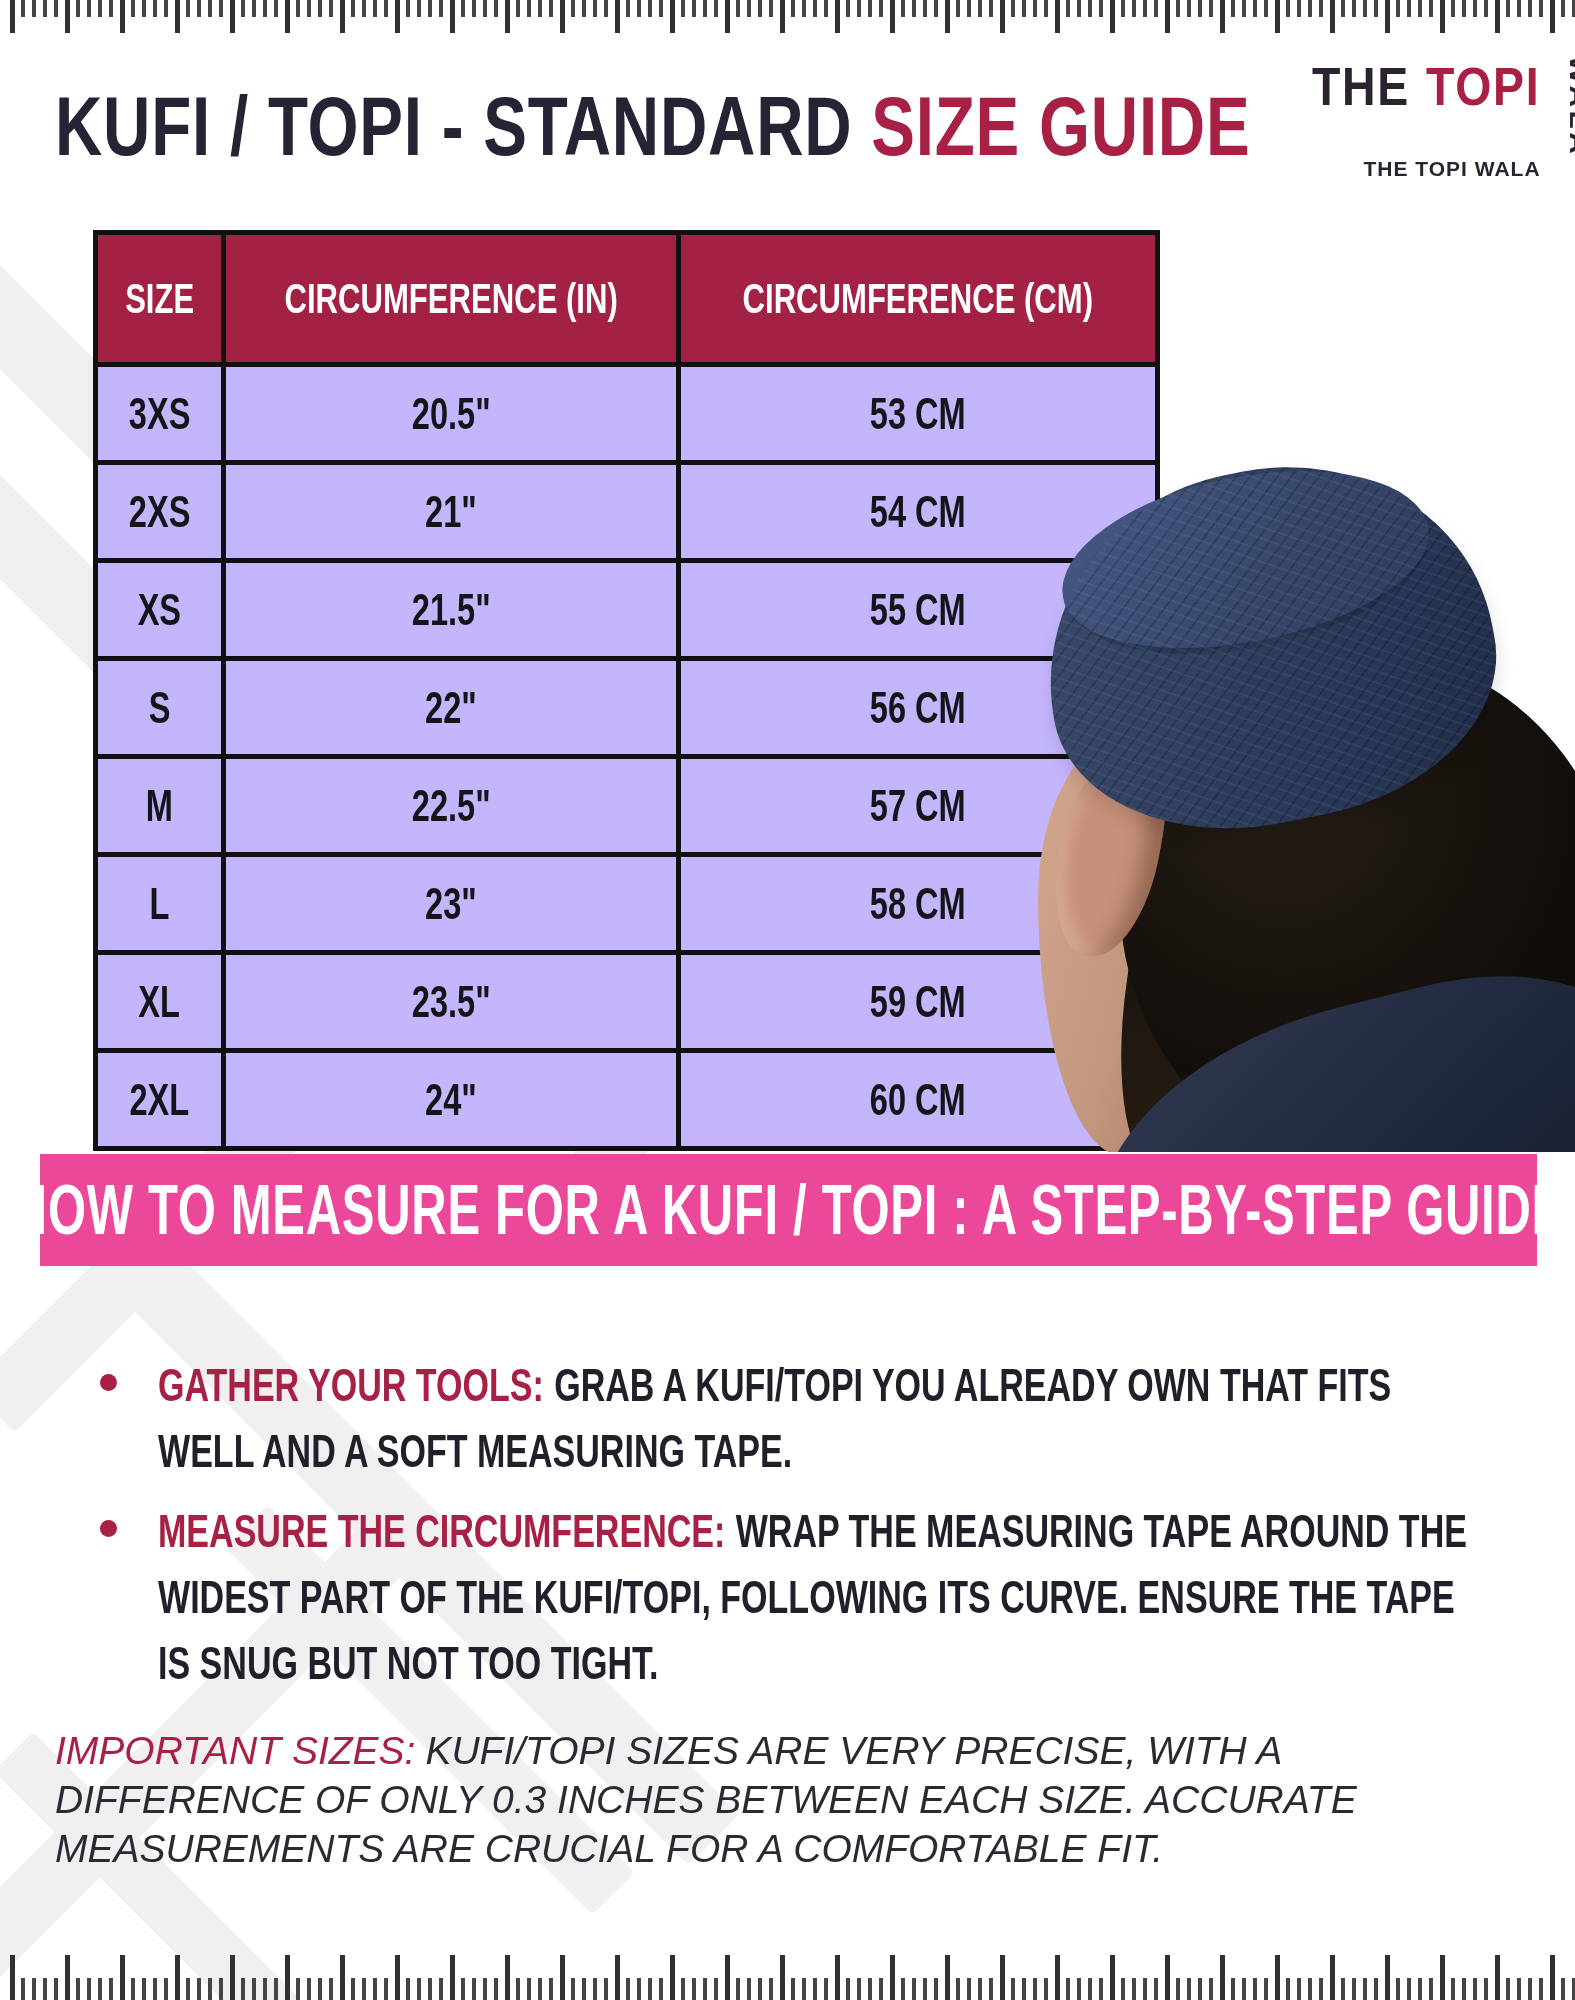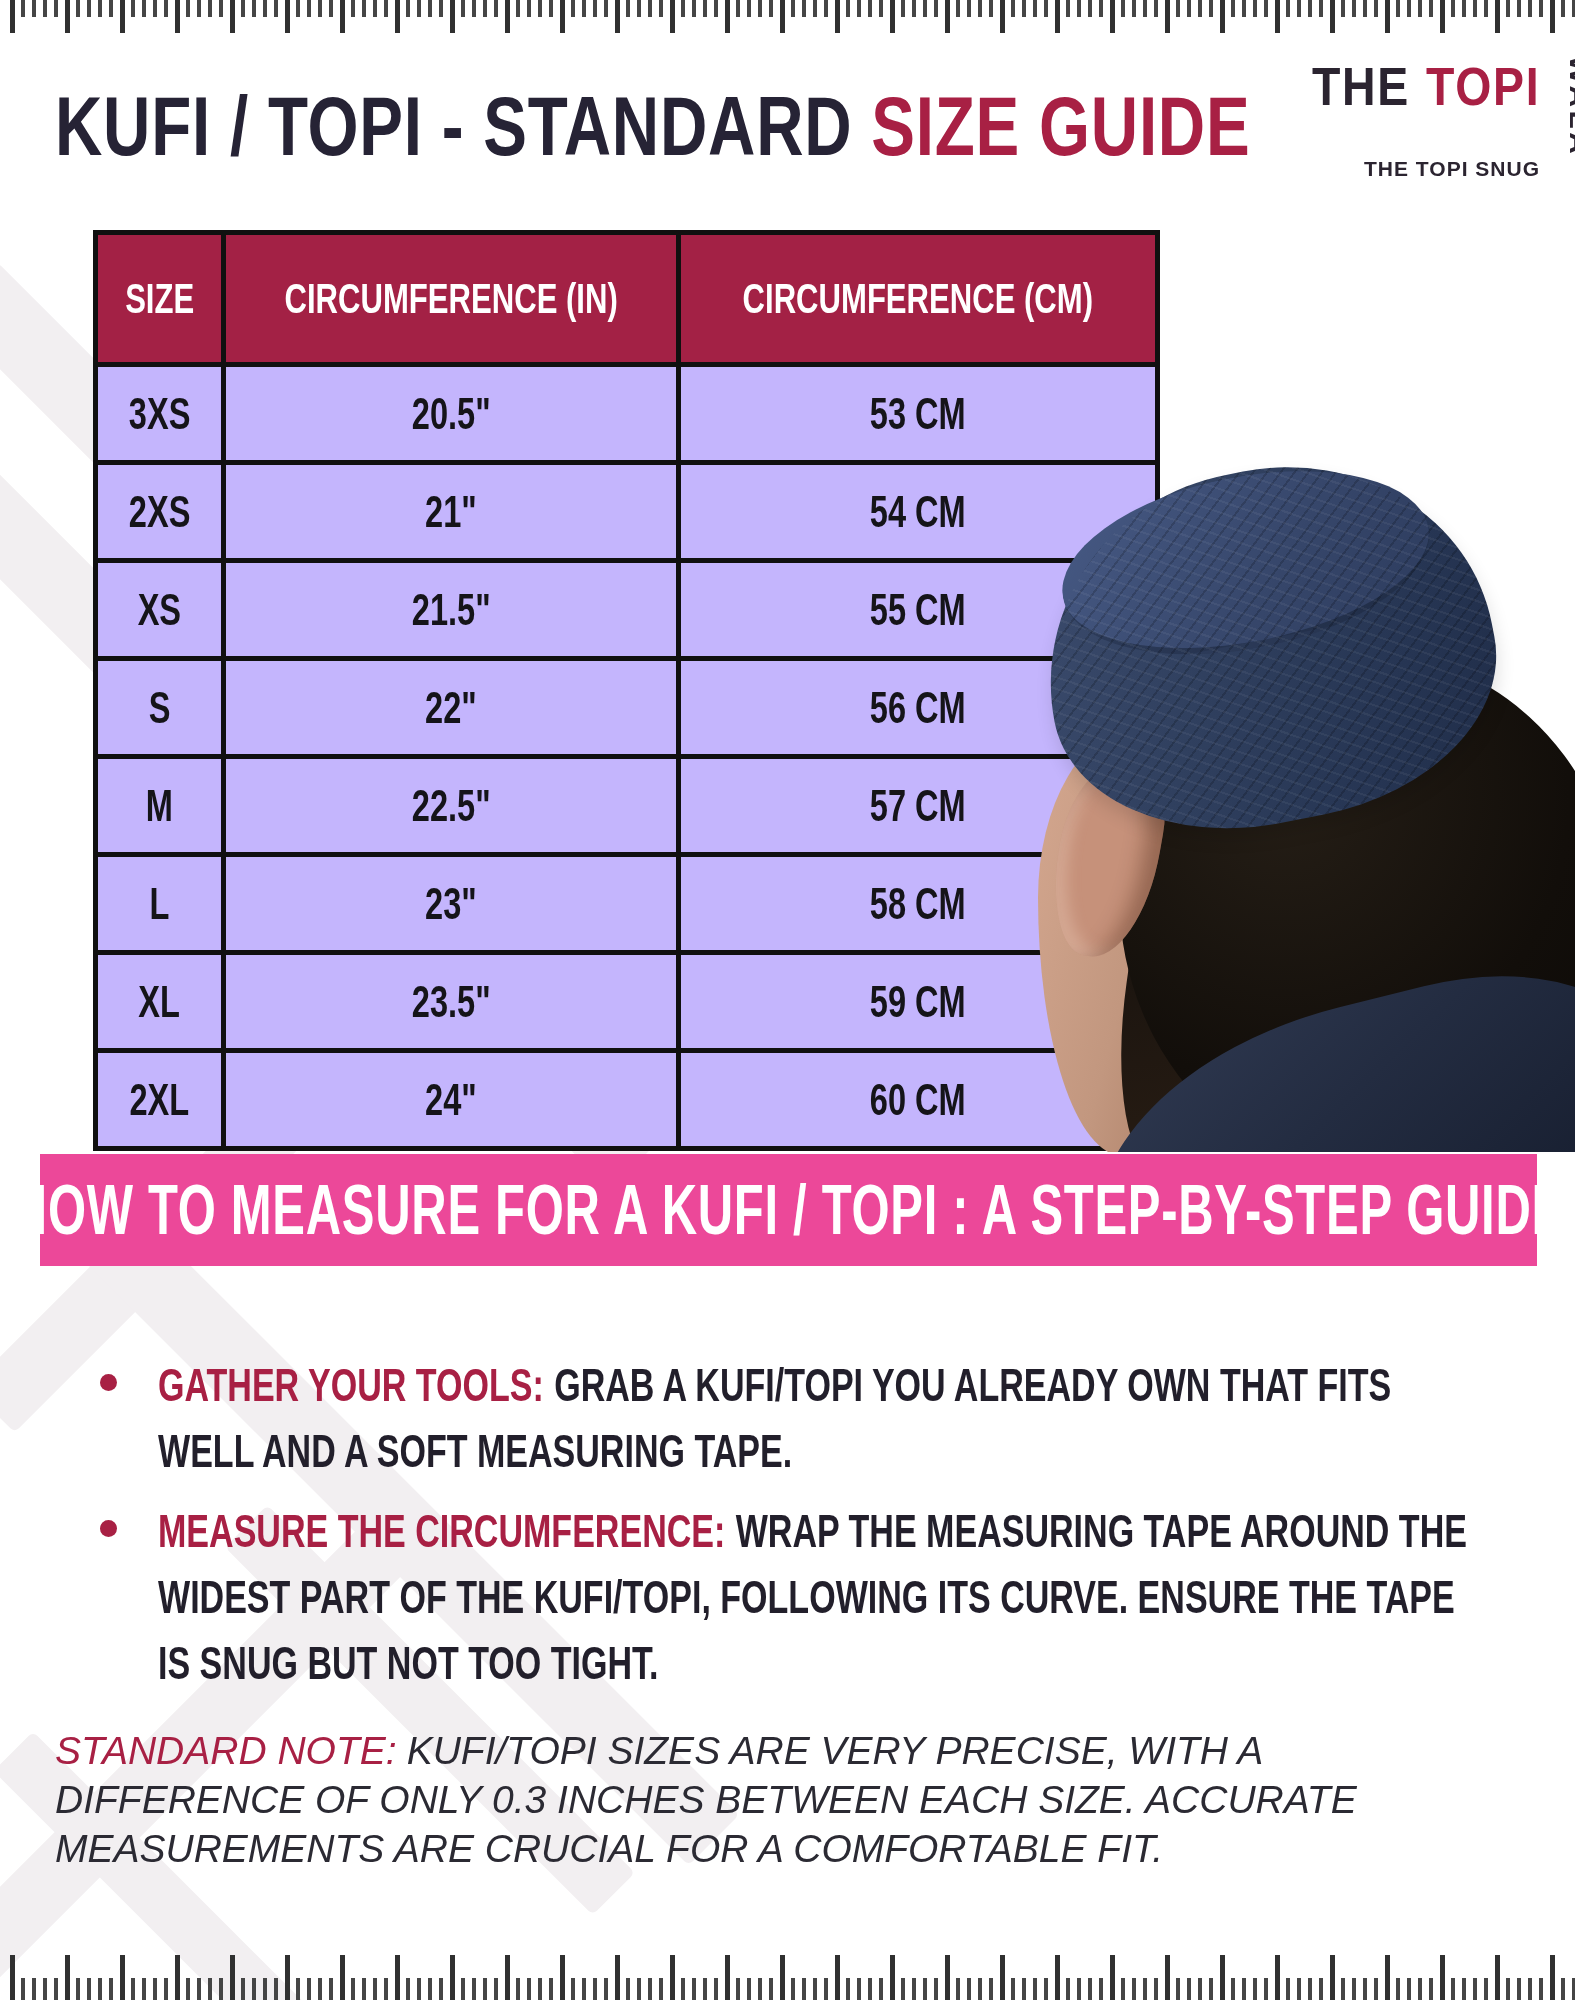--- a/index.html
+++ b/index.html
@@ -144,21 +144,21 @@
   </h1>
 
   <div class="logo">
     <div class="logo-art">
       <div class="logo-left">
         <div class="logo-the">THE</div>
         <div class="logo-topi">TOPI</div>
       </div>
       <div class="logo-wala">WALA</div>
     </div>
-    <div class="logo-caption">THE TOPI SNUG</div>
+    <div class="logo-caption">THE TOPI WALA</div>
   </div>
 
   <table class="size-table">
     <colgroup>
         <col class="col-size">
         <col class="col-in">
         <col class="col-cm">
       </colgroup>
     <thead>
       <tr>
@@ -236,21 +236,21 @@
     </li>
     <li class="step">
       <span class="dot"></span>
       <div class="step-text">
         <span class="step-lead">MEASURE THE CIRCUMFERENCE:</span><span>WRAP THE MEASURING TAPE AROUND THE WIDEST PART OF THE KUFI/TOPI, FOLLOWING ITS CURVE. ENSURE THE TAPE IS SNUG BUT NOT TOO TIGHT.</span>
       </div>
     </li>
   </ul>
 
   <p class="note">
-    <span class="note-lead">STANDARD NOTE:</span><span>KUFI/TOPI SIZES ARE VERY PRECISE, WITH A DIFFERENCE OF ONLY 0.3 INCHES BETWEEN EACH SIZE. ACCURATE MEASUREMENTS ARE CRUCIAL FOR A COMFORTABLE FIT.</span>
+    <span class="note-lead">IMPORTANT SIZES:</span><span>KUFI/TOPI SIZES ARE VERY PRECISE, WITH A DIFFERENCE OF ONLY 0.3 INCHES BETWEEN EACH SIZE. ACCURATE MEASUREMENTS ARE CRUCIAL FOR A COMFORTABLE FIT.</span>
   </p>
 
   <div class="ruler ruler-bottom">
     <div class="ticks-short"></div>
     <div class="ticks-long"></div>
   </div>
 
 </div>
 
 </body></html>

